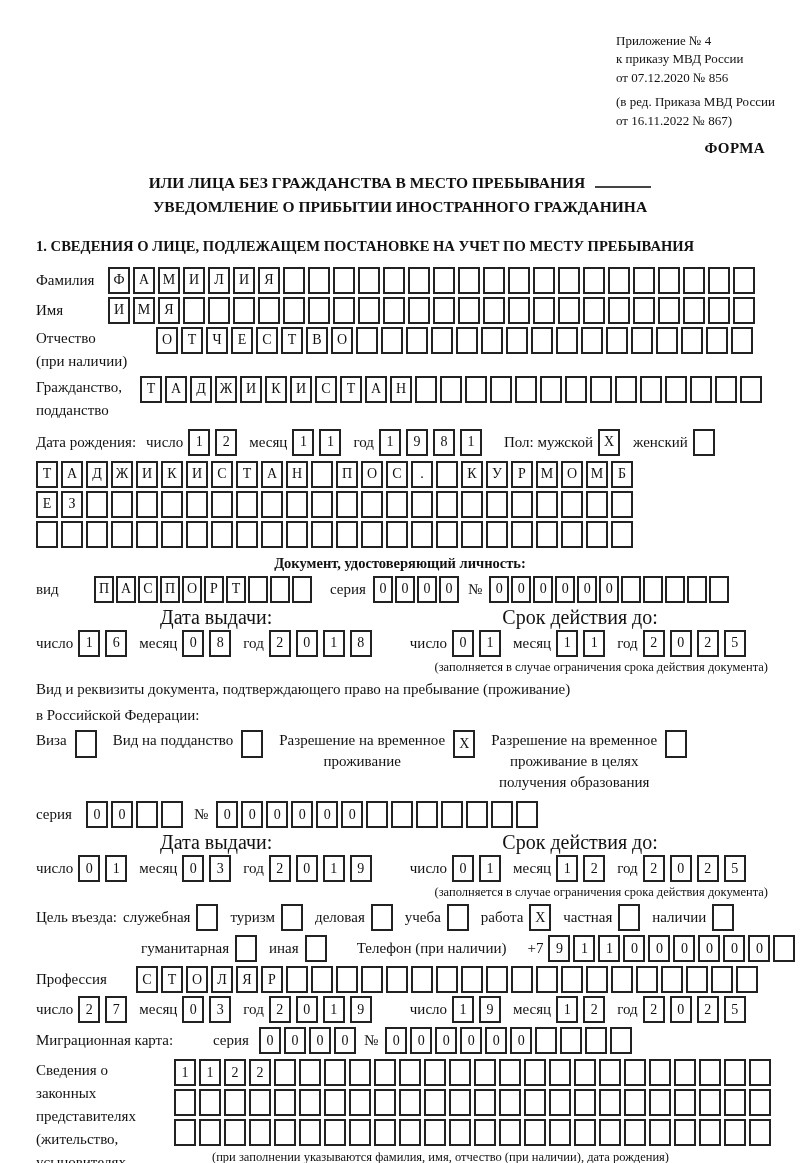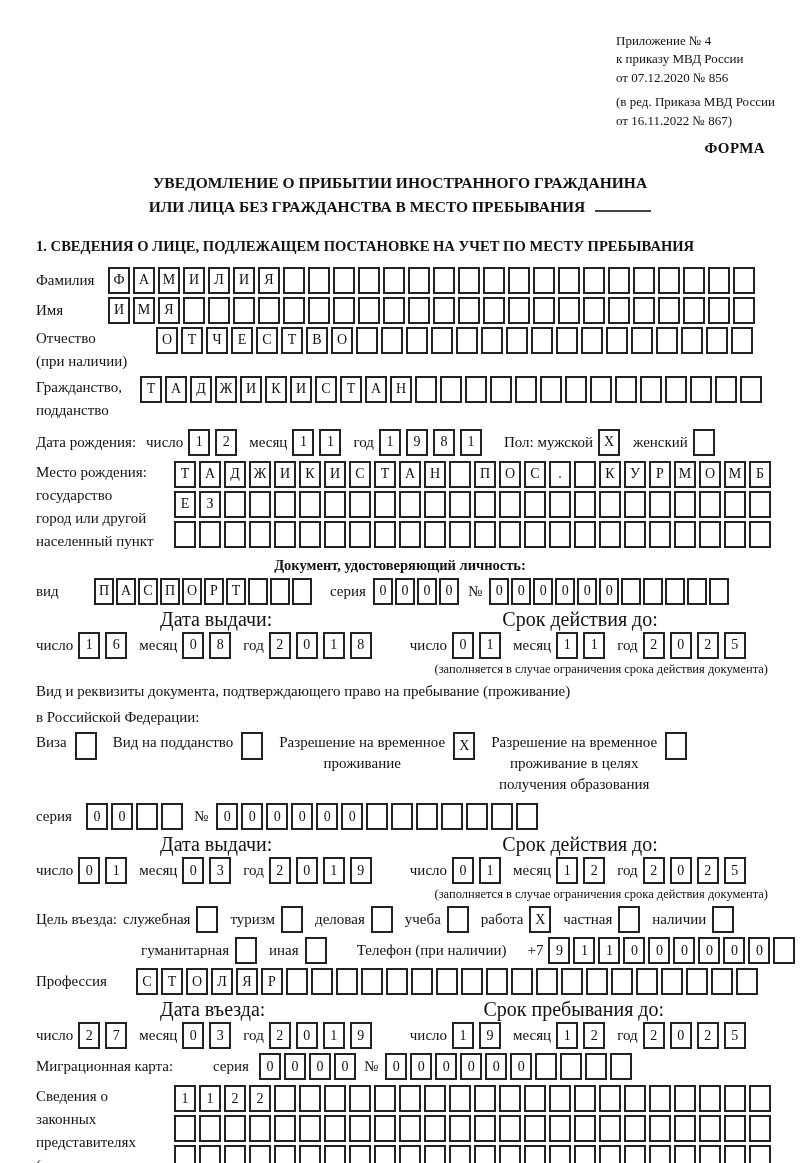--- a/index.html
+++ b/index.html
@@ -51,24 +51,24 @@
     <div>от 07.12.2020 № 856</div>
     <div class="head-sub">
       <div>(в ред. Приказа МВД России</div>
       <div>от 16.11.2022 № 867)</div>
     </div>
   </div>
 
   <div class="forma">ФОРМА</div>
 
   <div class="title">
-    <div>УВЕДОМЛЕНИЕ О ПРИБЫТИИ ИНОСТРАННОГО ГРАЖДАНИНА</div>
     <div>
       <span>ИЛИ ЛИЦА БЕЗ ГРАЖДАНСТВА В МЕСТО ПРЕБЫВАНИЯ</span><span class="blank"></span>
     </div>
+    <div>УВЕДОМЛЕНИЕ О ПРИБЫТИИ ИНОСТРАННОГО ГРАЖДАНИНА</div>
   </div>
 
   <div class="sec">1. СВЕДЕНИЯ О ЛИЦЕ, ПОДЛЕЖАЩЕМ ПОСТАНОВКЕ НА УЧЕТ ПО МЕСТУ ПРЕБЫВАНИЯ</div>
 
   <div class="row">
     <span class="lbl w72">Фамилия</span>
     <span class="cells">
         <span class="cell">Ф</span>
         <span class="cell">А</span>
         <span class="cell">М</span>
@@ -216,26 +216,20 @@
         <span class="cell">8</span>
         <span class="cell">1</span>
       </span>
     <span class="dlbl gapL">Пол: мужской</span>
     <span class="cell">X</span>
     <span class="dlbl gapL">женский</span>
     <span class="cell"></span>
   </div>
 
   <div class="row top" style="margin-top:5px;">
-    <div class="lbl lbl2 w138" style="line-height:27px;">
-      <div>Место рождения:</div>
-      <div>государство</div>
-      <div>город или другой</div>
-      <div>населенный пункт</div>
-    </div>
     <div class="colrows">
       <div class="cells">
           <span class="cell">Т</span>
           <span class="cell">А</span>
           <span class="cell">Д</span>
           <span class="cell">Ж</span>
           <span class="cell">И</span>
           <span class="cell">К</span>
           <span class="cell">И</span>
           <span class="cell">С</span>
@@ -578,24 +572,20 @@
         <span class="cell"></span>
         <span class="cell"></span>
         <span class="cell"></span>
         <span class="cell"></span>
         <span class="cell"></span>
         <span class="cell"></span>
         <span class="cell"></span>
       </span>
   </div>
 
-  <div class="dhead">
-    <span class="h1">Дата въезда:</span>
-    <span class="h2" style="margin-left:218px;">Срок пребывания до:</span>
-  </div>
 
   <div class="row">
     <span class="dlbl">число</span>
     <span class="cells dg">
         <span class="cell">2</span>
         <span class="cell">7</span>
       </span>
     <span class="dlbl">месяц</span>
     <span class="cells dg">
         <span class="cell">0</span>

